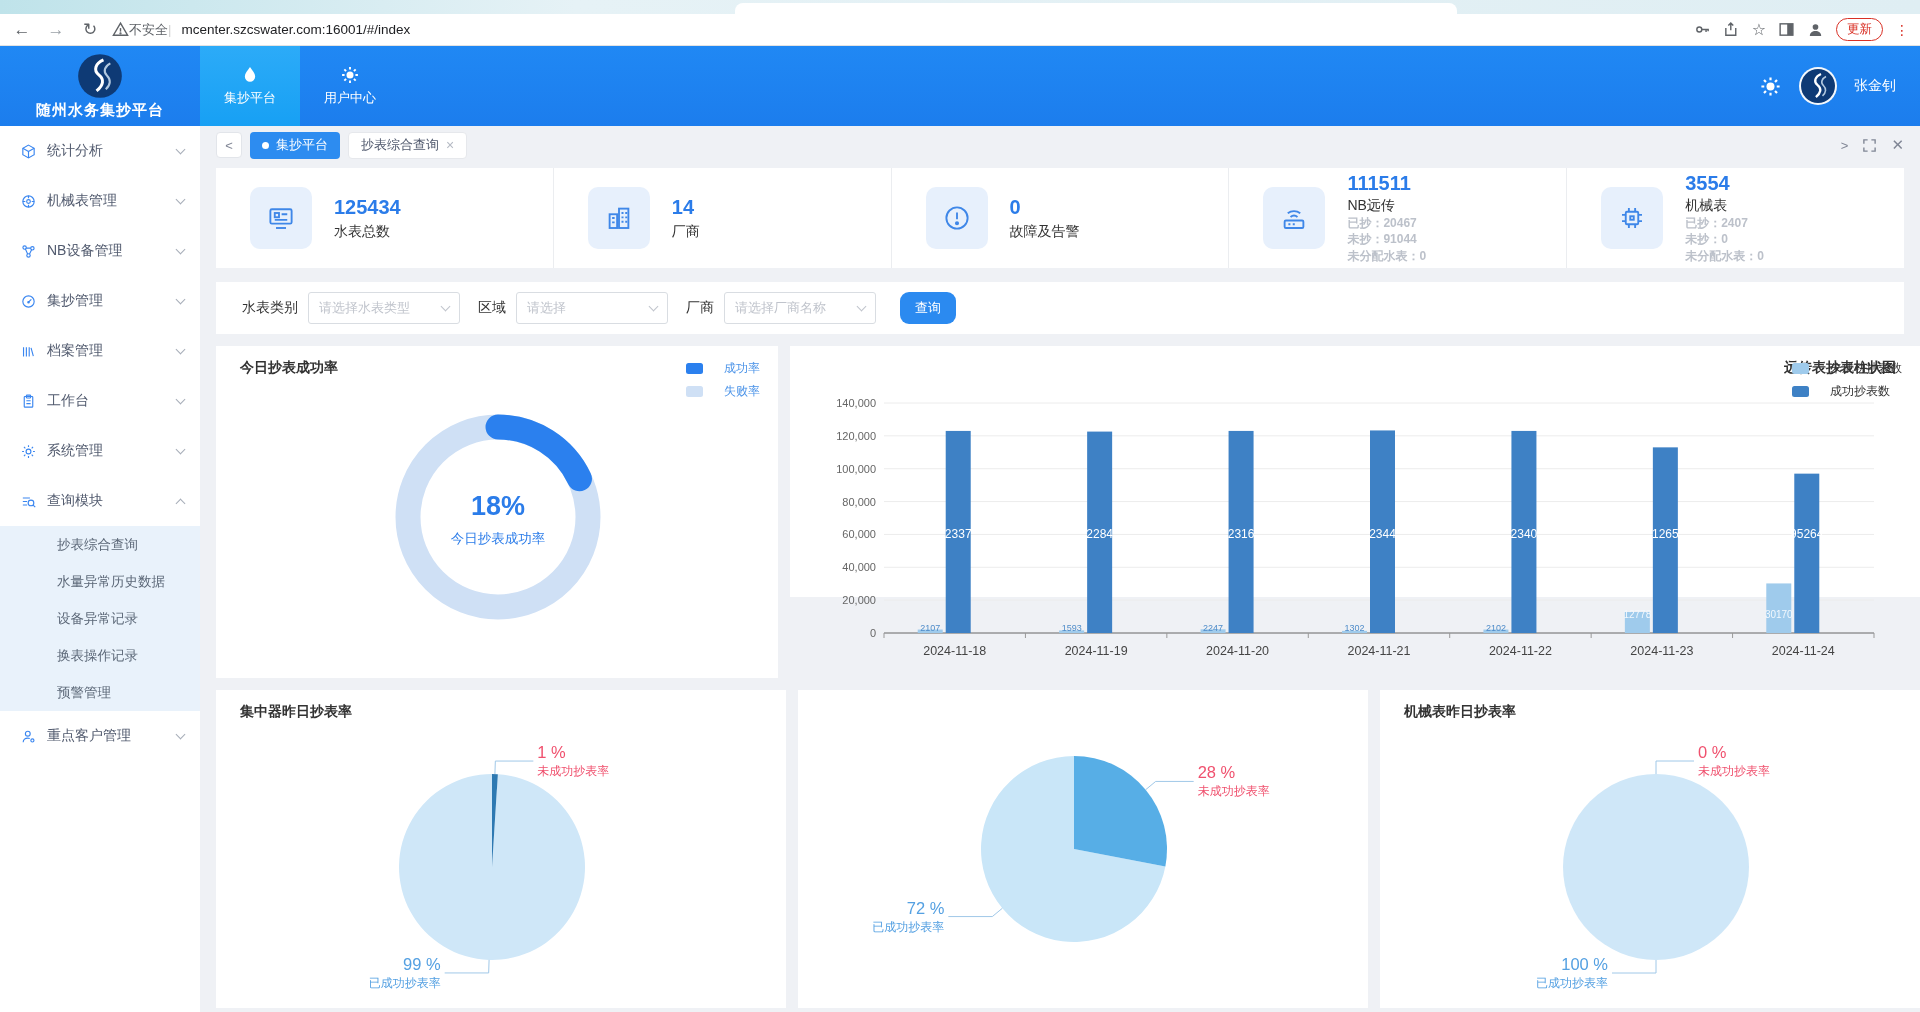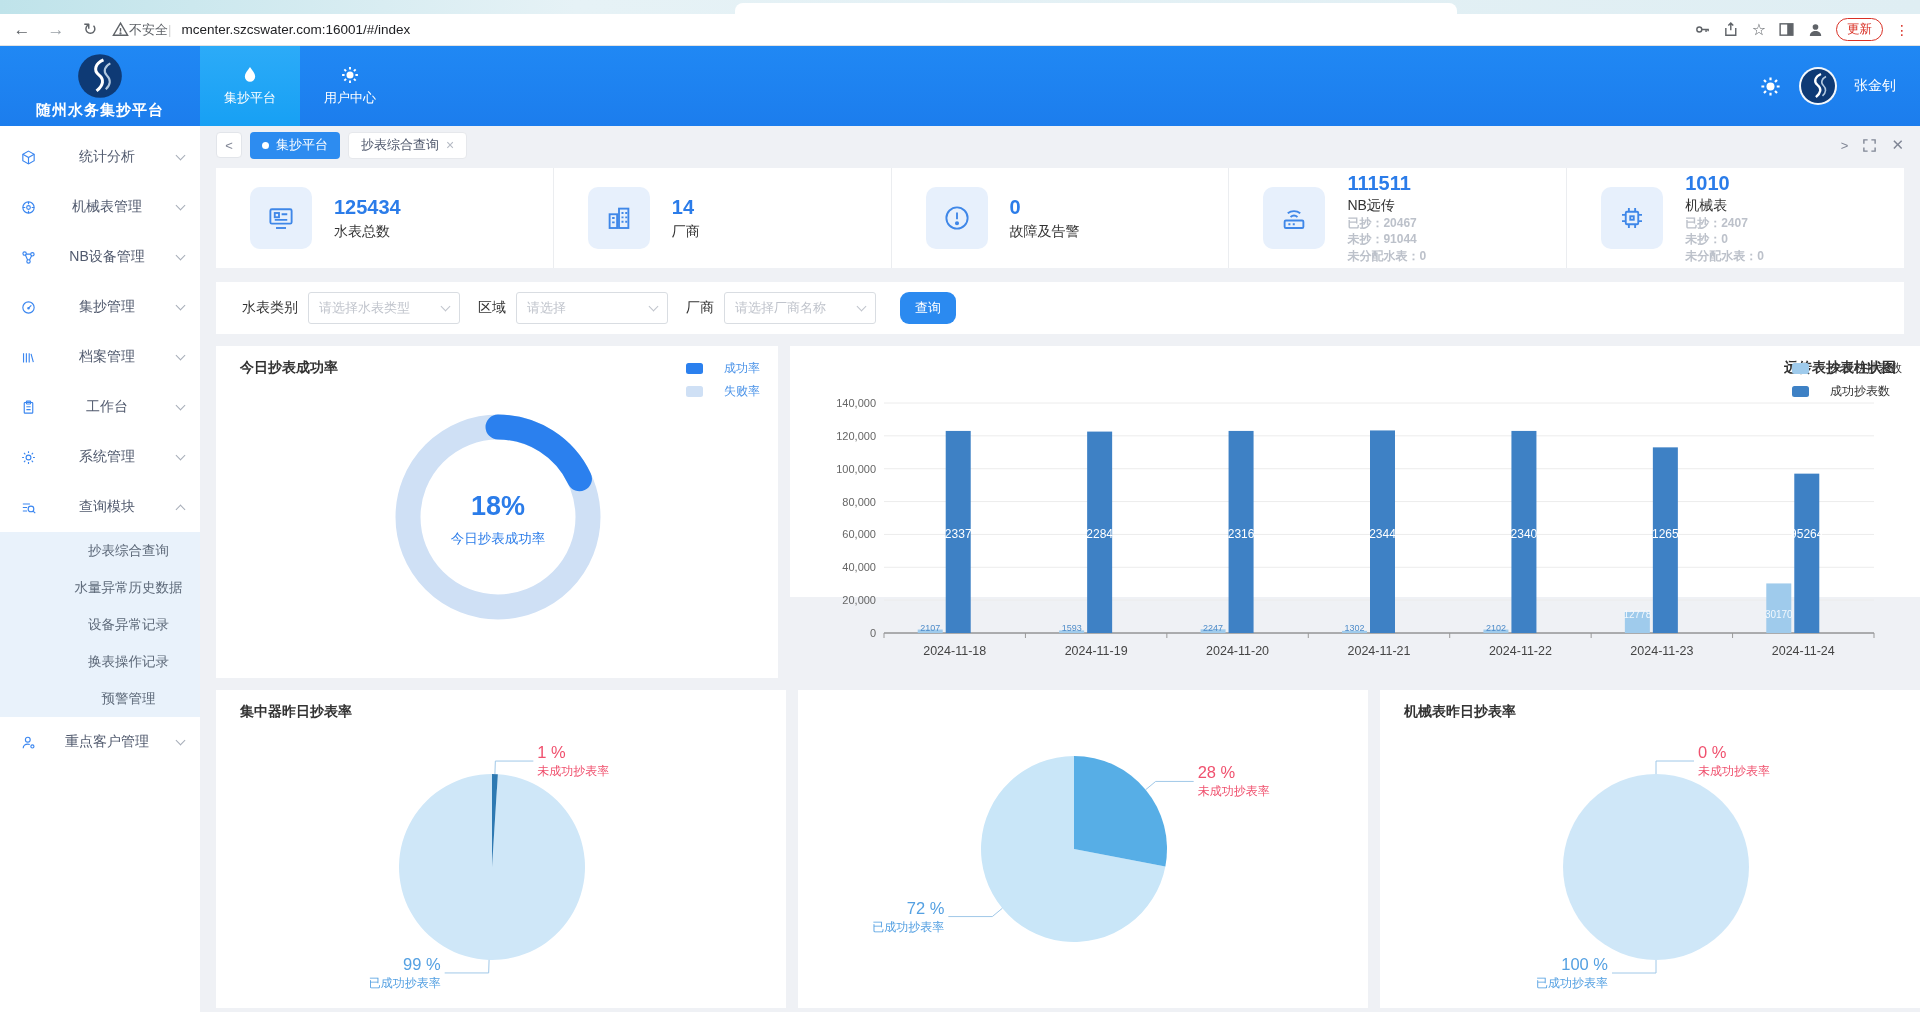--- a/index.html
+++ b/index.html
@@ -23,21 +23,21 @@
   .app-header { height:80px; background:linear-gradient(180deg,#2088f4,#1c7ded); display:flex; align-items:stretch; color:#fff; }
   .brand { width:200px; display:flex; flex-direction:column; align-items:center; justify-content:center; gap:2px; }
   .brand-title { font-size:15px; font-weight:bold; letter-spacing:1px; }
   .hnav { display:flex; }
   .hnav-tab { width:100px; display:flex; flex-direction:column; align-items:center; justify-content:center; gap:4px; font-size:13px; cursor:pointer; }
   .hnav-tab.active { background:linear-gradient(180deg,#2cabf8,#17a0f4); }
   .hd-right { margin-left:auto; display:flex; align-items:center; gap:16px; padding-right:24px; }
   .hd-name { font-size:14px; }
   
   .main { display:flex; height:886px; background:#eff1f5; }
-  .sidebar { width:200px; background:#fff; flex-shrink:0; padding-top:6px; overflow:hidden;text-align:center; }
+  .sidebar { width:200px; background:#fff; flex-shrink:0; overflow:hidden; }
   .side-item { height:50px; display:flex; align-items:center; padding:0 16px 0 20px; cursor:pointer; color:#515a6e; font-size:14px; gap:10px; }
   .side-item svg { flex-shrink:0; }
   .side-item .lbl { flex:1; }
   .chev { width:7px; height:7px; border-right:1.4px solid #a6adb8; border-bottom:1.4px solid #a6adb8; transform:rotate(45deg); margin-top:-3px; }
   .chev.up { transform:rotate(225deg); margin-top:4px; }
   .side-sub { background:#e9f2fb; }
   .side-sub-item { height:37px; line-height:37px; padding-left:57px; font-size:13.5px; color:#5c6878; cursor:pointer; }
   .content { flex:1; padding:0 16px; overflow:hidden; }
   
   .pagetabs { height:38px; display:flex; align-items:center; gap:8px; }
@@ -330,21 +330,21 @@
         </div>
         <div class="stat-card">
           <div class="stat-tile">
             <svg width="30" height="30" viewBox="0 0 24 24" fill="none" stroke="#3f87e8" stroke-width="1.5">
               <rect x="7" y="7" width="10" height="10" rx="1"></rect>
               <rect x="10.6" y="10.6" width="2.8" height="2.8"></rect>
               <path d="M9.5 4v3M14.5 4v3M9.5 17v3M14.5 17v3M4 9.5h3M4 14.5h3M17 9.5h3M17 14.5h3"></path>
             </svg>
           </div>
           <div class="stat-txt compact">
-            <div class="stat-value">1010</div>
+            <div class="stat-value">3554</div>
             <div class="stat-label">机械表</div>
             <div class="stat-det">已抄：2407</div>
             <div class="stat-det">未抄：0</div>
             <div class="stat-det">未分配水表：0</div>
           </div>
         </div>
       </div>
 
     <div class="filters" id="filter-bar">
         <span class="f-label">水表类别</span>

